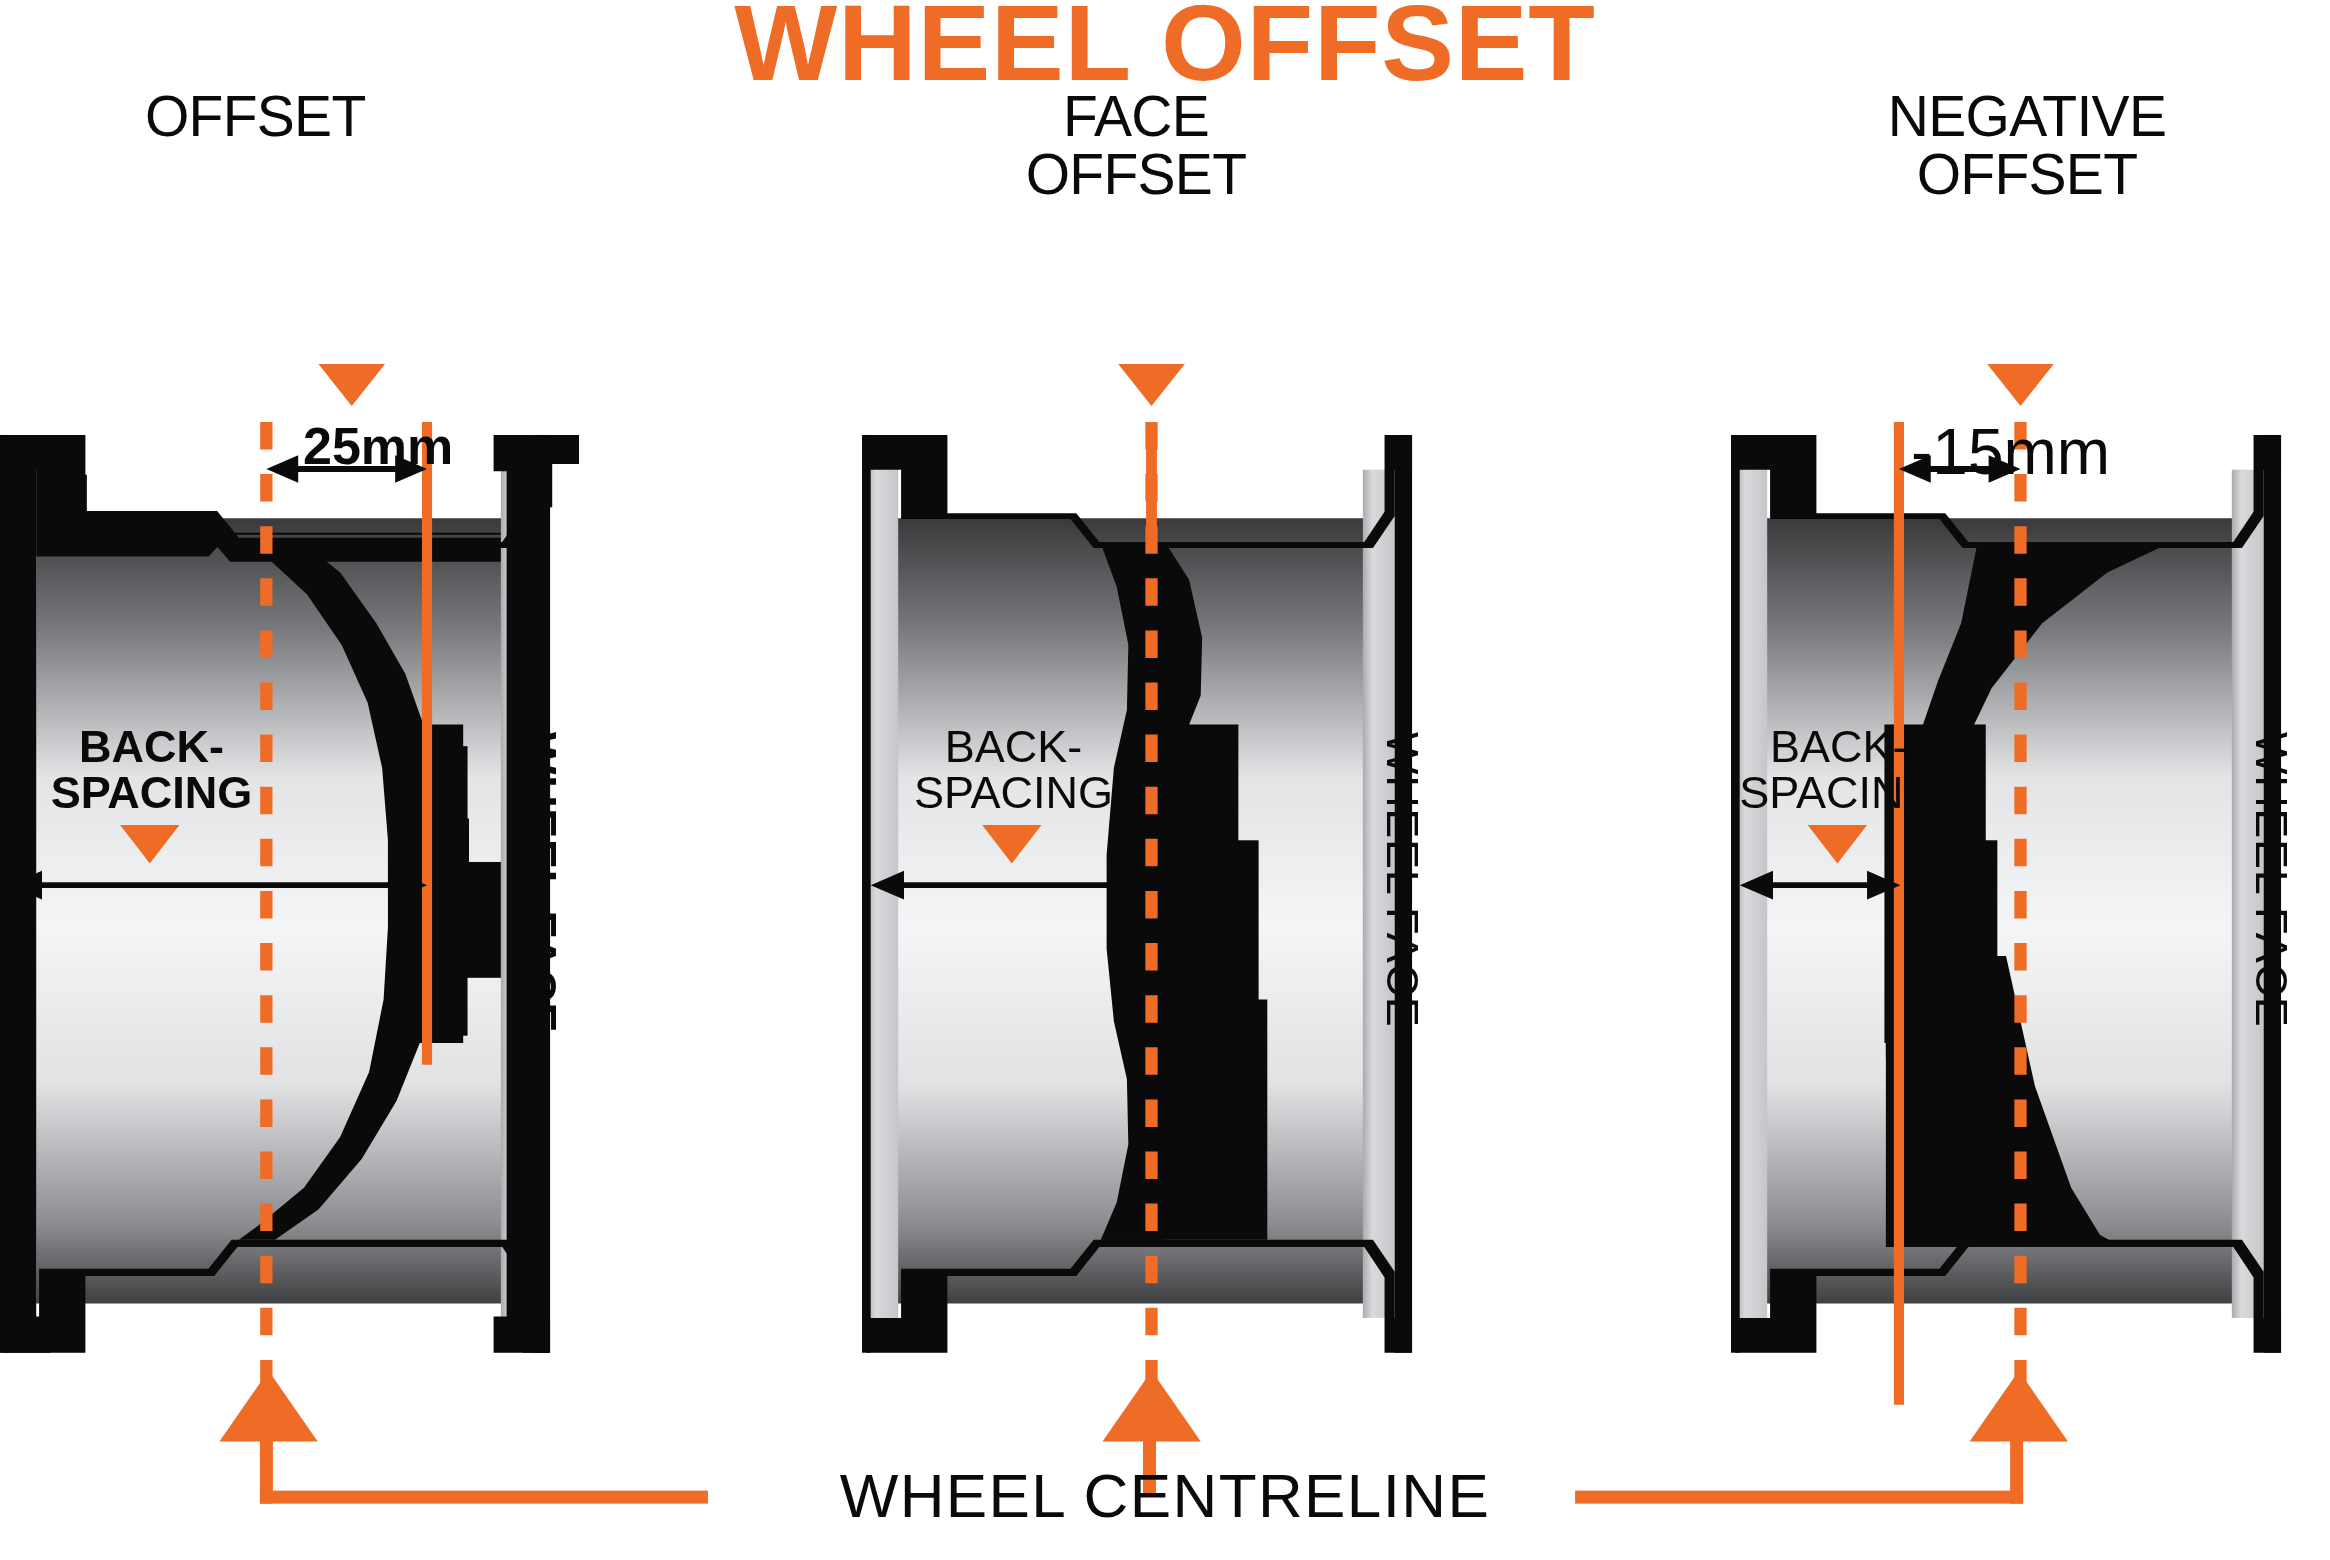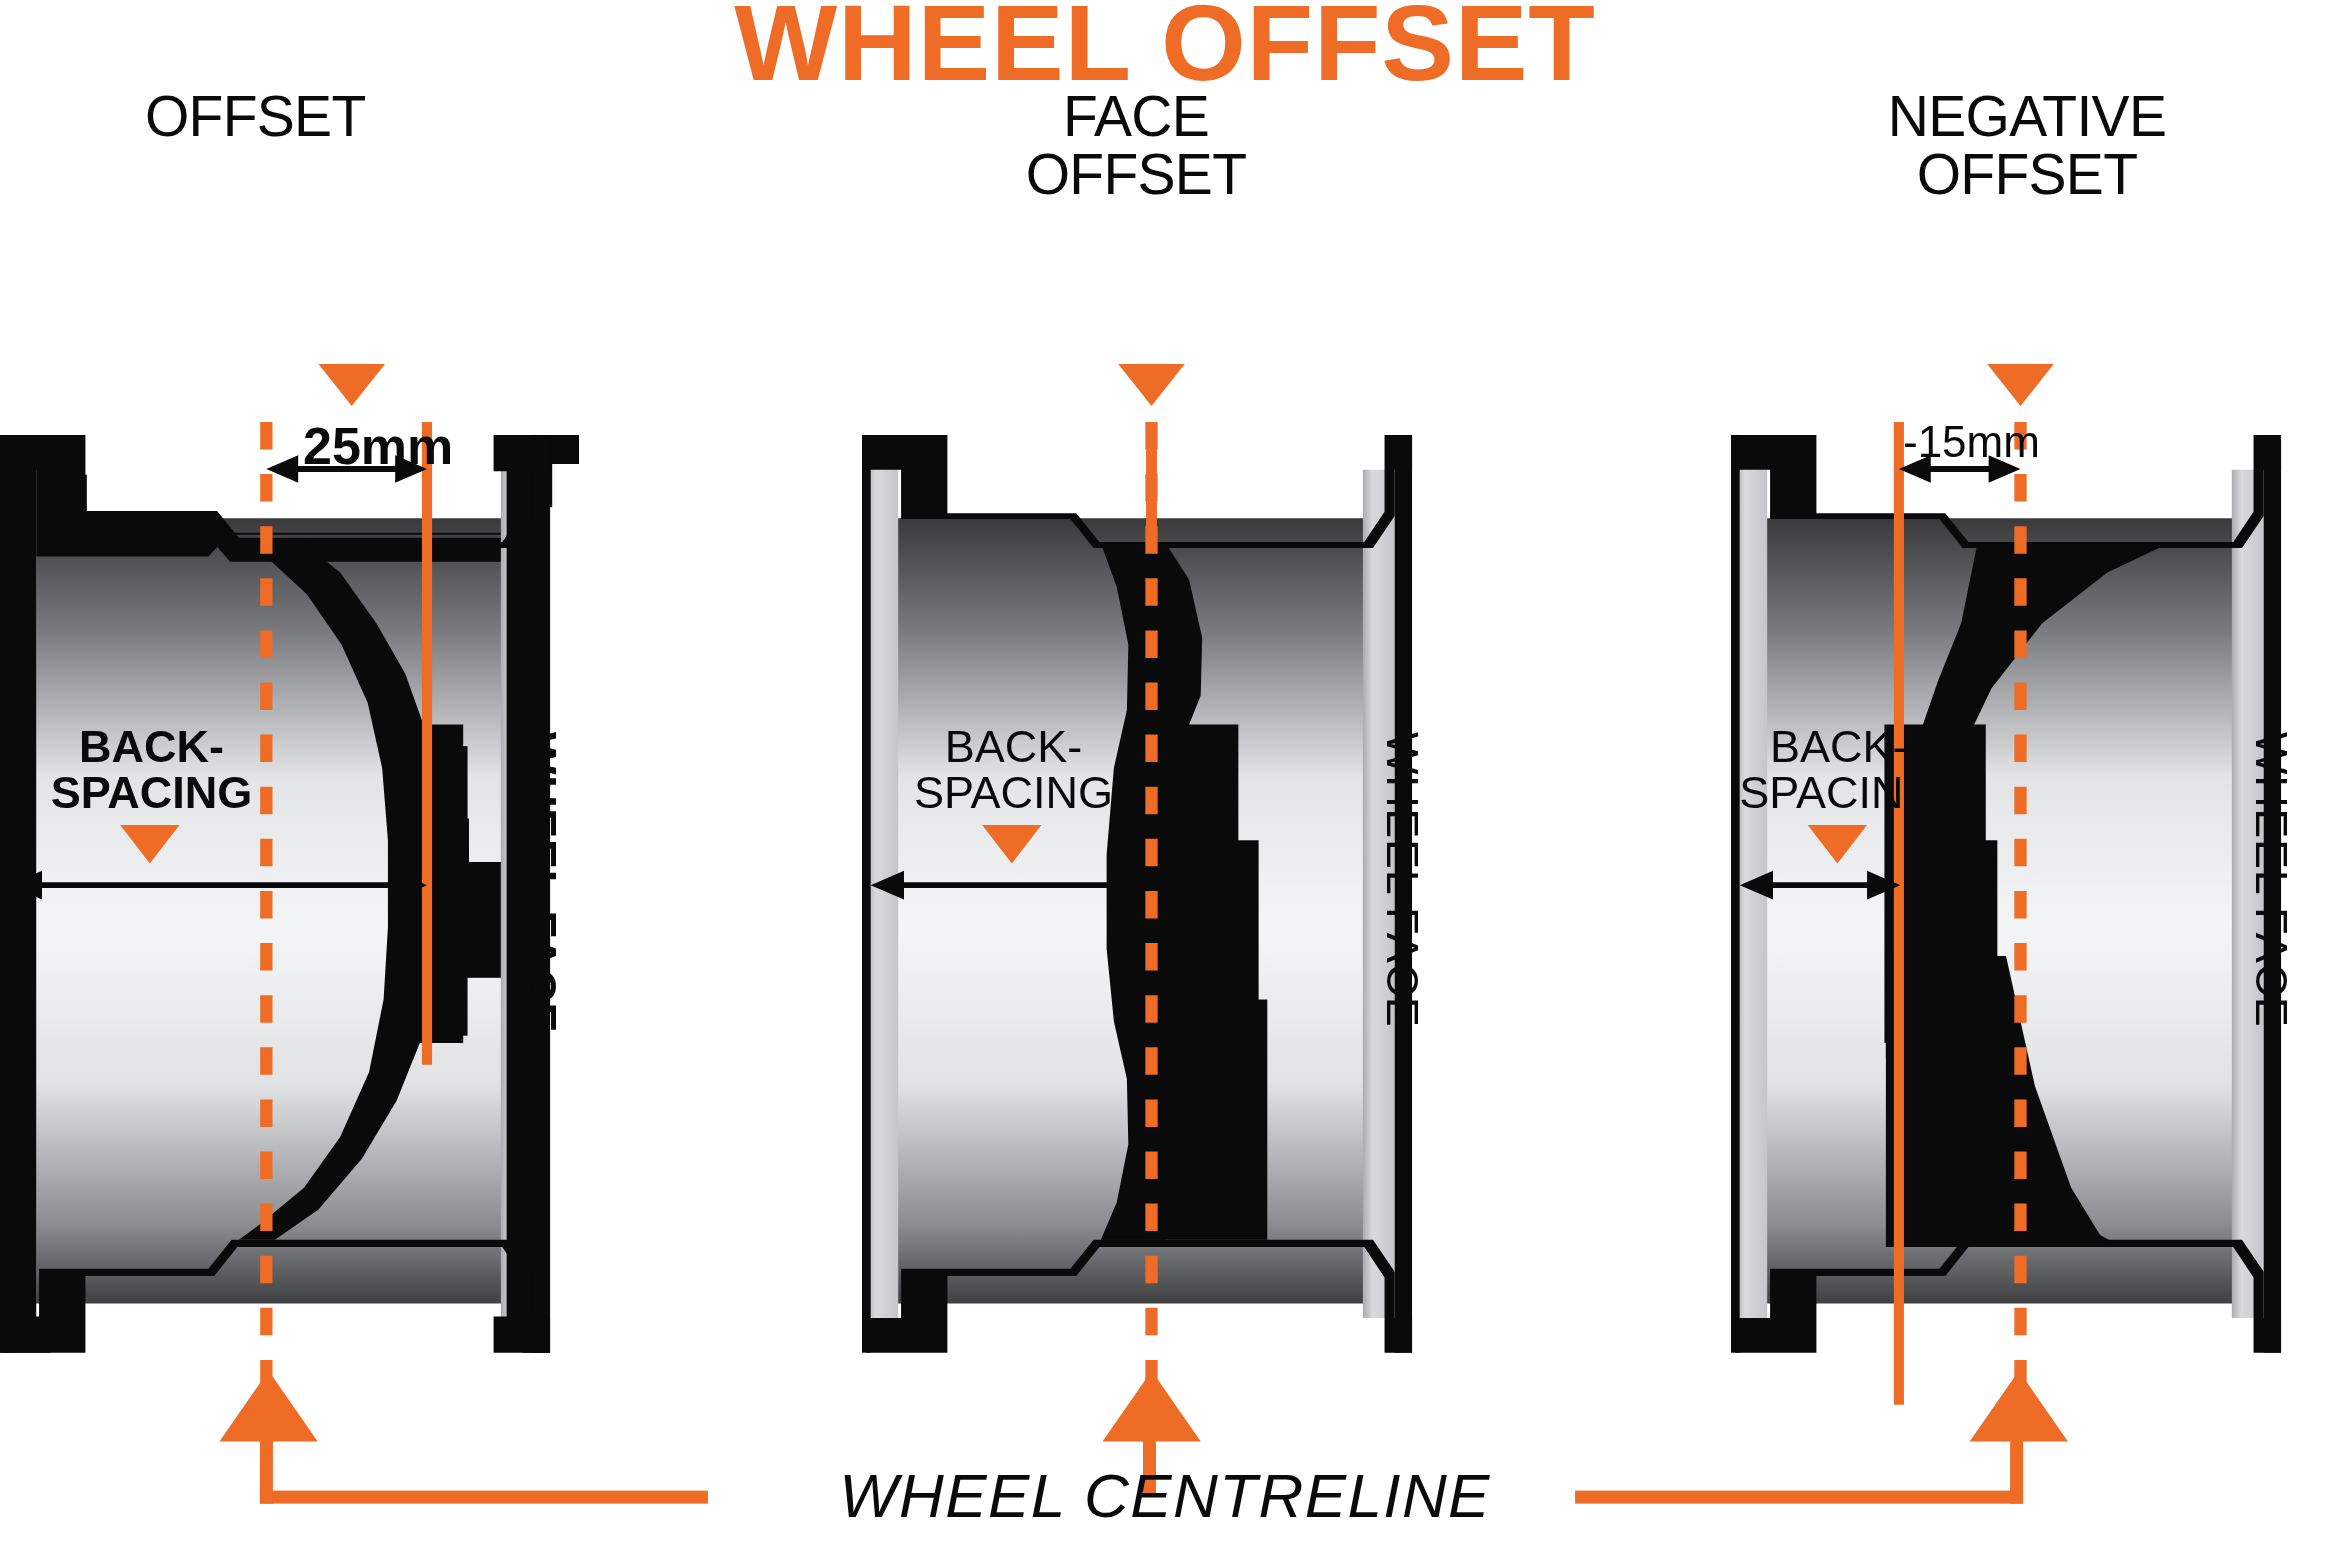--- a/index.html
+++ b/index.html
@@ -28,21 +28,20 @@
   .panel{position:absolute;top:0;}
   .panel svg{display:block;}
 
   
   #bottomline{position:absolute;left:0;top:1362px;width:2330px;height:198px;}
   #centreline-label{
     position:absolute;left:0;top:1465px;width:2330px;text-align:center;
     font-family:"Liberation Sans Narrow","Liberation Sans",sans-serif;
     font-weight:400;font-size:62px;color:#0a0a0a;letter-spacing:1.4px;
     line-height:1;
-    font-style:italic;
   }
 </style>
 </head>
 <body>
 
 <div id="title">WHEEL OFFSET</div>
 
 <div class="panel-heading" style="left:-5.8px;top:87px;">
   <span class="l2">OFFSET</span>
 </div>
@@ -289,21 +288,21 @@
   </g>
 
   <g>
     <line x1="26" y1="1222" x2="224" y2="1222" stroke="#0a0a0a" stroke-width="8"></line>
     <polygon points="12,1222 58,1202 58,1242" fill="#0a0a0a"></polygon>
     <polygon points="234,1222 188,1202 188,1242" fill="#0a0a0a"></polygon>
   </g>
   <polygon points="106,1139 188,1139 147,1192" fill="#ee6c26"></polygon>
 </svg>
 
-<div style="position:absolute;left:172px;top:420px;font-family:'Liberation Sans Narrow','Liberation Sans',sans-serif;font-size:44px;color:#0a0a0a;line-height:1;">-15mm</div>
+<div style="position:absolute;left:180px;top:420px;font-family:'Liberation Sans Narrow','Liberation Sans',sans-serif;font-size:64px;color:#0a0a0a;line-height:1;">-15mm</div>
 
 <div style="position:absolute;left:4.3px;top:724px;width:207px;text-align:center;font-family:'Liberation Sans Narrow','Liberation Sans',sans-serif;font-size:45px;color:#0a0a0a;line-height:1.02;">
   <span>BACK-</span><br>
   <span>SPACING</span>
 </div>
 
 <div style="position:absolute;left:566px;top:732px;transform:rotate(90deg);transform-origin:left top;white-space:nowrap;font-family:'Liberation Sans','DejaVu Sans',sans-serif;font-size:45px;color:#0a0a0a;letter-spacing:0.7px;">WHEEL FACE</div>
 </div>
 
 <div id="bottomline">

